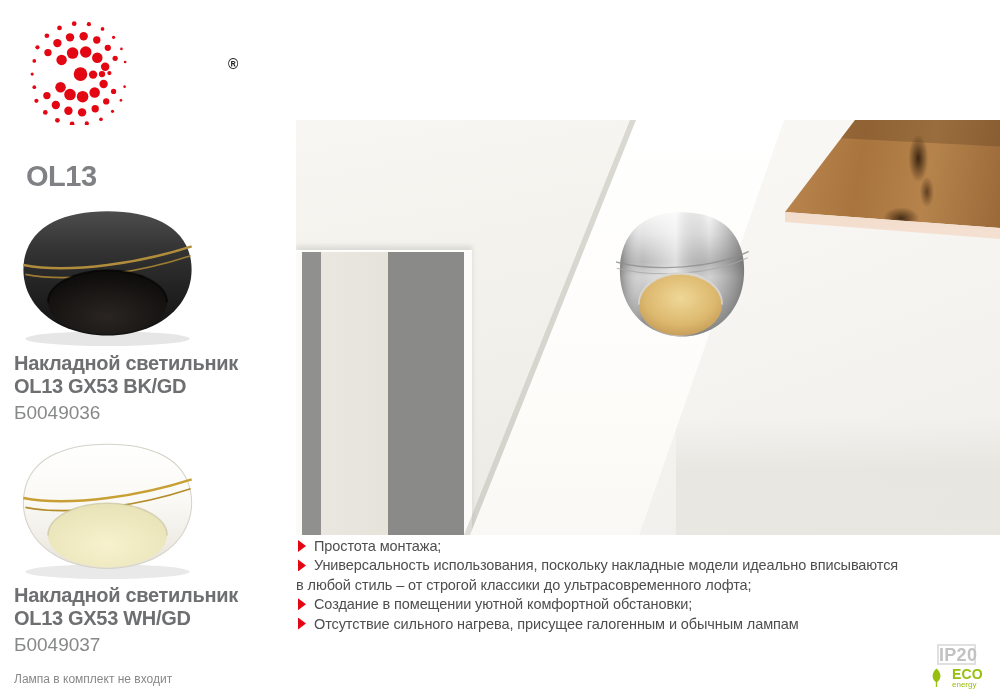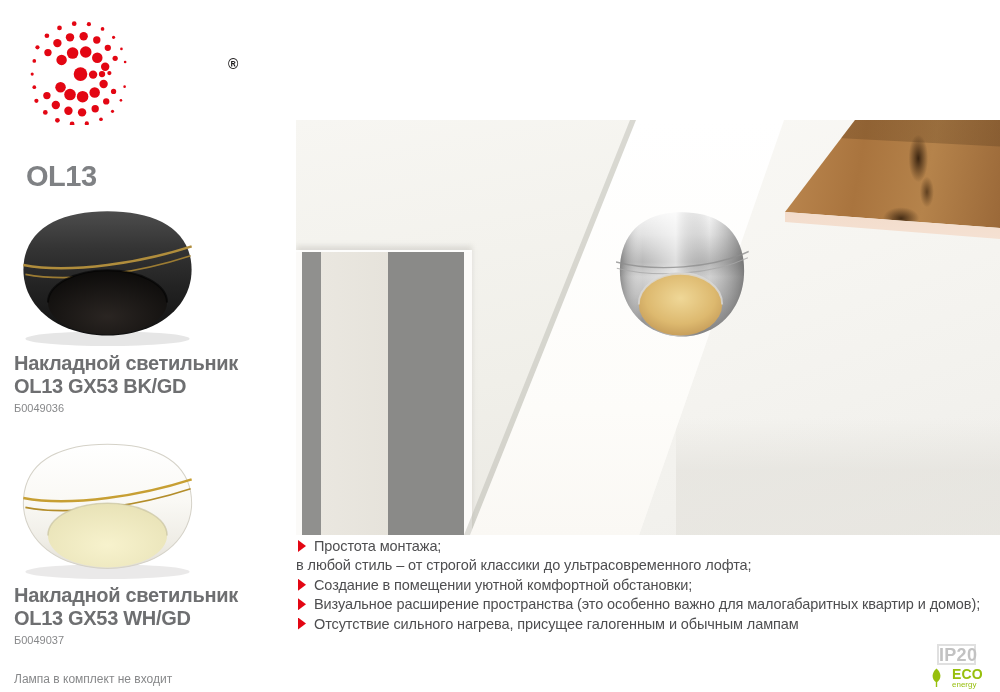--- a/index.html
+++ b/index.html
@@ -16,21 +16,21 @@
 
   
   .series-title { position:absolute; left:14px; top:160px; font-size:29px; font-weight:bold;
                   color:#7f8184; letter-spacing:-0.5px;margin-left:12px; }
   .prod-img-1 { position:absolute; left:10px; top:207px; width:195px; height:140px; }
   .prod-img-2 { position:absolute; left:10px; top:440px; width:195px; height:140px; }
   .prod-text { position:absolute; left:14px; width:270px; }
   .prod-text-1 { top:352px; }
   .prod-text-2 { top:584px; }
   .prod-title { font-size:20px; font-weight:bold; color:#6e6f71; line-height:23px; letter-spacing:-0.3px; }
-  .prod-code { font-size:11px; color:#87888a; margin-top:4px; }
+  .prod-code { font-size:19px; color:#87888a; margin-top:4px; }
   .note { position:absolute; left:14px; top:672px; font-size:12px; color:#87888a; }
 
   
   .photo { position:absolute; left:296px; top:120px; width:704px; height:415px; overflow:hidden;
            background:#faf9f7; }
   .photo > div { position:absolute; }
   .ph-ceil-left { left:0; top:0; width:704px; height:415px;
       clip-path:polygon(0 0, 340px 0, 174px 415px, 0 415px);
       background:linear-gradient(170deg,#f7f6f2 0%,#f0efe9 55%,#e9e7e1 100%); }
   .ph-ceil-right { left:0; top:0; width:704px; height:415px;
@@ -249,30 +249,30 @@
       <ellipse cx="93" cy="93" rx="55" ry="30" fill="url(#chGold)"></ellipse>
       <path d="M38,93 a55,30 0 0 1 110,0" fill="none" stroke="#d9d9d9" stroke-width="2.5" opacity="0.8"></path>
     </svg>
   </div>
 
   <div class="features">
     <div class="feat-row">
       <span class="feat-arrow"></span>
       <span class="feat-text">Простота монтажа;</span>
     </div>
+    <div class="feat-row">
+      <span class="feat-arrow"></span>
+      <span class="feat-text">Универсальность использования, поскольку накладные модели идеально вписываются</span>
+    </div>
     <div class="feat-row cont">
       <span class="feat-text">в любой стиль – от строгой классики до ультрасовременного лофта;</span>
     </div>
     <div class="feat-row">
       <span class="feat-arrow"></span>
       <span class="feat-text">Создание в помещении уютной комфортной обстановки;</span>
-    </div>
-    <div class="feat-row">
-      <span class="feat-arrow"></span>
-      <span class="feat-text">Визуальное расширение пространства (это особенно важно для малогабаритных квартир и домов);</span>
     </div>
     <div class="feat-row">
       <span class="feat-arrow"></span>
       <span class="feat-text">Отсутствие сильного нагрева, присущее галогенным и обычным лампам</span>
     </div>
   </div>
 
   <div class="ip-badge">IP20</div>
   <div class="eco-badge">
     <svg width="13" height="20" viewBox="0 0 13 20">

